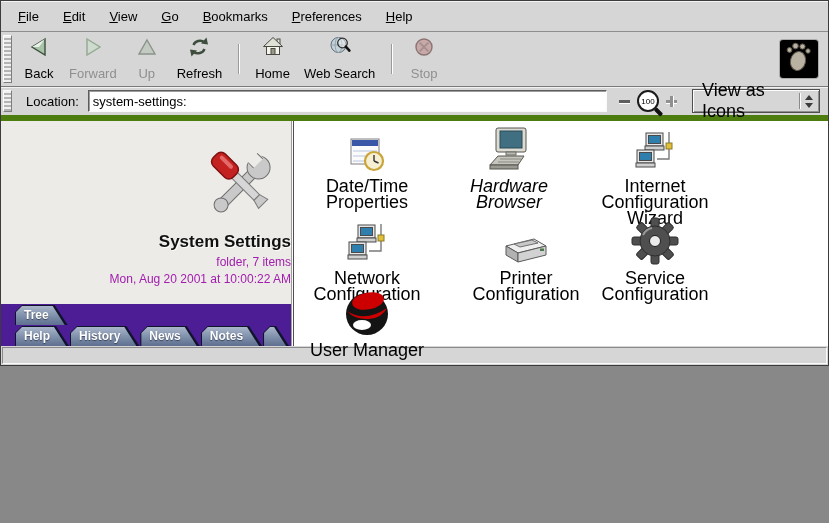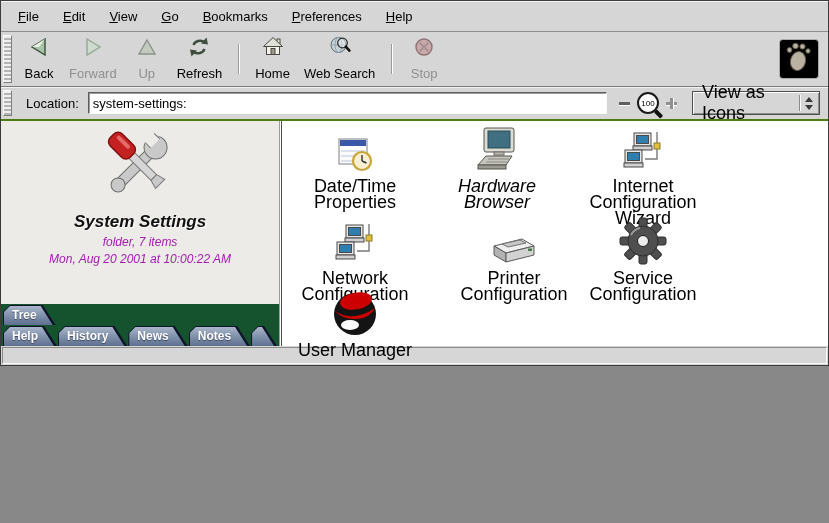--- a/index.html
+++ b/index.html
@@ -23,21 +23,21 @@
   .tbtn { display:flex; flex-direction:column; align-items:center; justify-content:flex-end;
     min-width:46px; height:48px; padding:2px 7px; gap:8px; }
   .tbtn .ticon { height:24px; display:flex; align-items:center; }
   .tlabel { font-size:13px; line-height:14px; color:#000; white-space:nowrap; }
   .tbtn.disabled .tlabel { color:#8f8f8f; }
   .tsep { width:1px; height:30px; background:#9a9a9a; box-shadow:1px 0 0 #fff; margin:0 9px; }
   .throbber { margin-left:auto; width:38px; height:38px; background:#000; border-radius:3px;
     display:flex; align-items:center; justify-content:center; box-shadow:0 0 0 1px #aaa; }
   
   .locationbar { flex:0 0 34px; display:flex; align-items:center; padding-right:8px;
-    border-bottom:2px solid #4d7c0f; box-shadow:inset 0 1px 0 #f2f2f2; }
+    border-bottom:6px solid #4d7c0f; box-shadow:inset 0 1px 0 #f2f2f2; }
   .loc-label { font-size:13px; margin:0 9px 0 10px; white-space:nowrap; }
   .loc-input { flex:1; height:22px; background:#fff; font:13px "Liberation Sans",sans-serif;
     padding:0 4px; border:1px solid #fafafa; border-top-color:#5c5c5c; border-left-color:#5c5c5c;
     box-shadow:inset 1px 1px 0 #9c9c9c; outline:none; }
   .zoomctrl { display:flex; align-items:center; gap:7px; margin:0 11px 0 12px; }
   .zminus { width:11px; height:3px; background:#5e5e5e; box-shadow:0 1px 0 #fff; }
   .zmag { width:22px; height:22px; border:2px solid #1a1a1a; border-radius:50%; background:#fff;
     display:flex; align-items:center; justify-content:center; font-size:8px; color:#000;
     position:relative; }
   .zmag::after { content:""; position:absolute; width:9px; height:4px; background:#111;
@@ -53,26 +53,26 @@
   .vs-sep { margin-left:auto; width:1px; height:16px; background:#8a8a8a; box-shadow:1px 0 0 #fff; margin-right:5px; }
   .vs-arrows { display:flex; flex-direction:column; align-items:center; gap:3px; }
   .tri-up { width:0; height:0; border-left:4px solid transparent; border-right:4px solid transparent;
     border-bottom:5px solid #3a3a3a; }
   .tri-down { width:0; height:0; border-left:4px solid transparent; border-right:4px solid transparent;
     border-top:5px solid #3a3a3a; }
   
   .content { flex:1; display:flex; min-height:0; }
   .sidebar { flex:0 0 254px; background:#edebe7; display:flex; flex-direction:column; }
   .divider { flex:0 0 3px; background:#fdfdfd; border-left:1px solid #9c9c9c; border-right:1px solid #4f4f4f; }
-  .side-info { flex:1; text-align:center; padding-top:0; overflow:hidden;font-style:italic; }
+  .side-info { flex:1; text-align:right; padding-top:20px; overflow:hidden; }
   .side-title { font-size:17px; font-weight:bold; color:#111; margin-top:1px;
     text-shadow:1px 1px 0 #fcfcfc; }
   .side-sub, .side-date { font-size:12px; color:#a21caf; margin-top:3px; }
   
-  .tabrow { height:21px; background:#14532d; display:flex; align-items:flex-end; padding-left:2px; }
+  .tabrow { height:21px; background:#4c1d95; display:flex; align-items:flex-end; padding-left:14px; }
   .tabrow.first { margin-top:1px; }
   .tab { position:relative; height:20px; margin-right:1px; }
   .tab::before { content:""; position:absolute; inset:0; background:#10142a;
     clip-path:polygon(0 100%, 0 7px, 7px 0, calc(100% - 13px) 0, 100% 100%); }
   .tab::after { content:""; position:absolute; inset:1px 3px 0 1px;
     background:linear-gradient(180deg,#aab6ca 0%, #8495af 45%, #5e6f90 100%);
     clip-path:polygon(0 100%, 0 6px, 6px 0, calc(100% - 12px) 0, 100% 100%); }
   .tab-label { position:relative; z-index:1; display:block; font-size:12px; font-weight:bold;
     color:#fff; line-height:20px; padding:0 19px 0 9px; text-shadow:0 1px 1px rgba(10,12,30,.55);
     white-space:nowrap; }

